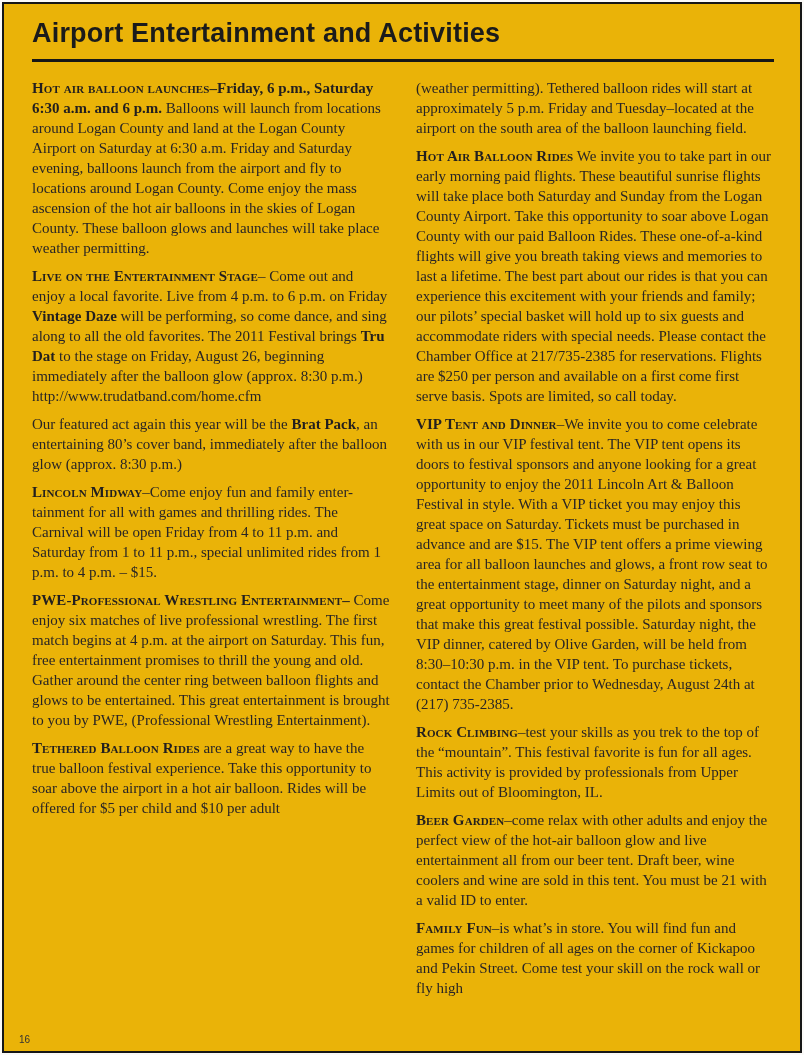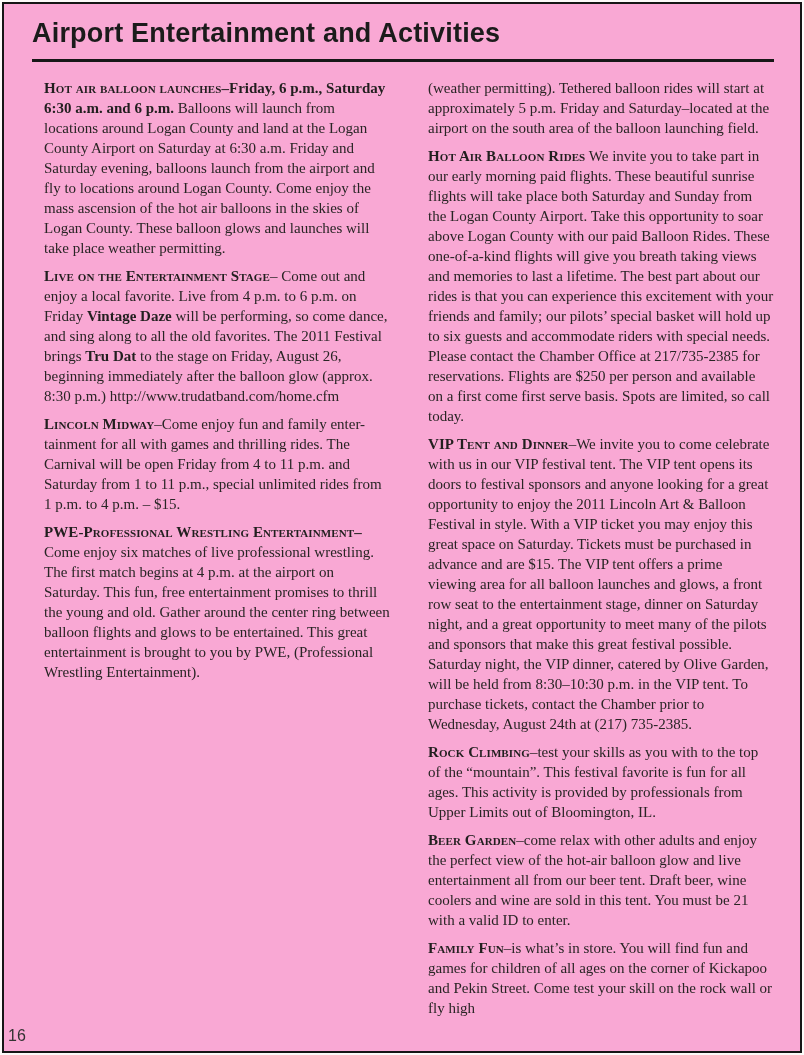--- a/index.html
+++ b/index.html
@@ -7,21 +7,21 @@
   body {
     width: 804px; height: 1055px;
     position: relative;
     background: #fbfaf8;
     font-family: "Liberation Serif", serif;
   }
   .sheet {
     position: absolute;
     left: 2px; top: 2px;
     width: 800px; height: 1051px;
-    background: #f9a8d4;
+    background: #eab308;
     border: 2px solid #161616;
     padding: 12px 26px 8px 28px;
     overflow: hidden;
   }
   .title {
     font-family: "Liberation Sans", sans-serif;
     font-weight: bold;
     font-size: 27px;
     color: #1b1b1b;
     margin: 2px 0 10px 0;
@@ -36,54 +36,56 @@
     display: flex;
     gap: 26px;
   }
   .col {
     width: 360px;
     font-size: 15px;
     line-height: 20px;
     color: #292525;
     overflow: hidden;
   }
-  .para { margin: 0 0 8px 12px; }
+  .para { margin: 0 0 8px 0; }
   .seg-heading {
     font-weight: bold;
     font-variant: small-caps;
     letter-spacing: 0.1px;
     color: #221f1f;
   }
   .seg-bold { font-weight: bold; color: #221f1f; }
   .seg-normal { }
   .page-number {
     position: absolute;
-    left: 4px; bottom: 6px;
+    left: 15px; bottom: 6px;
     font-family: "Liberation Sans", sans-serif;
-    font-size: 16px;
+    font-size: 10px;
     color: #333333;
     text-align: right;
   }
 </style>
 </head>
 <body>
 
 <div class="sheet">
   <h1 class="title">Airport Entertainment and Activities</h1>
   <div class="title-rule"></div>
   <div class="columns">
     <div class="col">
         <p class="para"><span class="seg-heading">Hot air balloon launches</span><span class="seg-bold">–Friday, 6 p.m., Saturday 6:30 a.m. and 6 p.m.</span><span class="seg-normal"> Balloons will launch from locations around Logan County and land at the Logan County Airport on Saturday at 6:30 a.m. Friday and Saturday evening, balloons launch from the airport and fly to locations around Logan County. Come enjoy the mass ascension of the hot air balloons in the skies of Logan County. These balloon glows and launches will take place weather permitting.</span></p>
         <p class="para"><span class="seg-heading">Live on the Entertainment Stage</span><span class="seg-normal">– Come out and enjoy a local favorite. Live from 4 p.m. to 6 p.m. on Friday </span><span class="seg-bold">Vintage Daze</span><span class="seg-normal"> will be performing, so come dance, and sing along to all the old favorites. The 2011 Festival brings </span><span class="seg-bold">Tru Dat</span><span class="seg-normal"> to the stage on Friday, August 26, beginning immediately after the balloon glow (approx. 8:30 p.m.) http://www.trudatband.com/home.cfm</span></p>
+        <p class="para"><span class="seg-normal">Our featured act again this year will be the </span><span class="seg-bold">Brat Pack</span><span class="seg-normal">, an entertaining 80’s cover band, immediately after the balloon glow (approx. 8:30 p.m.)</span></p>
         <p class="para"><span class="seg-heading">Lincoln Midway</span><span class="seg-normal">–Come enjoy fun and family enter-tainment for all with games and thrilling rides. The Carnival will be open Friday from 4 to 11 p.m. and Saturday from 1 to 11 p.m., special unlimited rides from 1 p.m. to 4 p.m. – $15.</span></p>
         <p class="para"><span class="seg-heading">PWE-Professional Wrestling Entertainment–</span><span class="seg-normal"> Come enjoy six matches of live professional wrestling. The first match begins at 4 p.m. at the airport on Saturday. This fun, free entertainment promises to thrill the young and old. Gather around the center ring between balloon flights and glows to be entertained. This great entertainment is brought to you by PWE, (Professional Wrestling Entertainment).</span></p>
+        <p class="para"><span class="seg-heading">Tethered Balloon Rides</span><span class="seg-normal"> are a great way to have the true balloon festival experience. Take this opportunity to soar above the airport in a hot air balloon. Rides will be offered for $5 per child and $10 per adult</span></p>
       </div>
     <div class="col">
-        <p class="para"><span class="seg-normal">(weather permitting). Tethered balloon rides will start at approximately 5 p.m. Friday and Saturday–located at the airport on the south area of the balloon launching field.</span></p>
+        <p class="para"><span class="seg-normal">(weather permitting). Tethered balloon rides will start at approximately 5 p.m. Friday and Tuesday–located at the airport on the south area of the balloon launching field.</span></p>
         <p class="para"><span class="seg-heading">Hot Air Balloon Rides</span><span class="seg-normal"> We invite you to take part in our early morning paid flights.  These beautiful sunrise flights will take place both Saturday and Sunday from the Logan County Airport.  Take this opportunity to soar above Logan County with our paid Balloon Rides.  These one-of-a-kind flights will give you breath taking views and memories to last a lifetime.  The best part about our rides is that you can experience this excitement with your friends and family; our pilots’ special basket will hold up to six guests and accommodate riders with special needs. Please contact the Chamber Office at 217/735-2385 for reservations. Flights are $250 per person and available on a first come first serve basis. Spots are limited, so call today.</span></p>
         <p class="para"><span class="seg-heading">VIP Tent and Dinner</span><span class="seg-normal">–We invite you to come celebrate with us in our VIP festival tent. The VIP tent opens its doors to festival sponsors and anyone looking for a great opportunity to enjoy the 2011 Lincoln Art &amp; Balloon Festival in style. With a VIP ticket you may enjoy this great space on Saturday. Tickets must be purchased in advance and are $15. The VIP tent offers a prime viewing area for all balloon launches and glows, a front row seat to the entertainment stage, dinner on Saturday night, and a great opportunity to meet many of the pilots and sponsors that make this great festival possible. Saturday night, the VIP dinner, catered by Olive Garden, will be held from 8:30–10:30 p.m. in the VIP tent. To purchase tickets, contact the Chamber prior to Wednesday, August 24th at (217) 735-2385.</span></p>
-        <p class="para"><span class="seg-heading">Rock Climbing</span><span class="seg-normal">–test your skills as you with to the top of the “mountain”. This festival favorite is fun for all ages. This activity is provided by professionals from Upper Limits out of Bloomington, IL.</span></p>
+        <p class="para"><span class="seg-heading">Rock Climbing</span><span class="seg-normal">–test your skills as you trek to the top of the “mountain”. This festival favorite is fun for all ages. This activity is provided by professionals from Upper Limits out of Bloomington, IL.</span></p>
         <p class="para"><span class="seg-heading">Beer Garden</span><span class="seg-normal">–come relax with other adults and enjoy the perfect view of the hot-air balloon glow and live entertainment all from our beer tent. Draft beer, wine coolers and wine are sold in this tent. You must be 21 with a valid ID to enter.</span></p>
         <p class="para"><span class="seg-heading">Family Fun</span><span class="seg-normal">–is what’s in store. You will find fun and games for children of all ages on the corner of Kickapoo and Pekin Street. Come test your skill on the rock wall or fly high</span></p>
       </div>
   </div>
   <div class="page-number">16</div>
 </div>
 
 </body></html>

